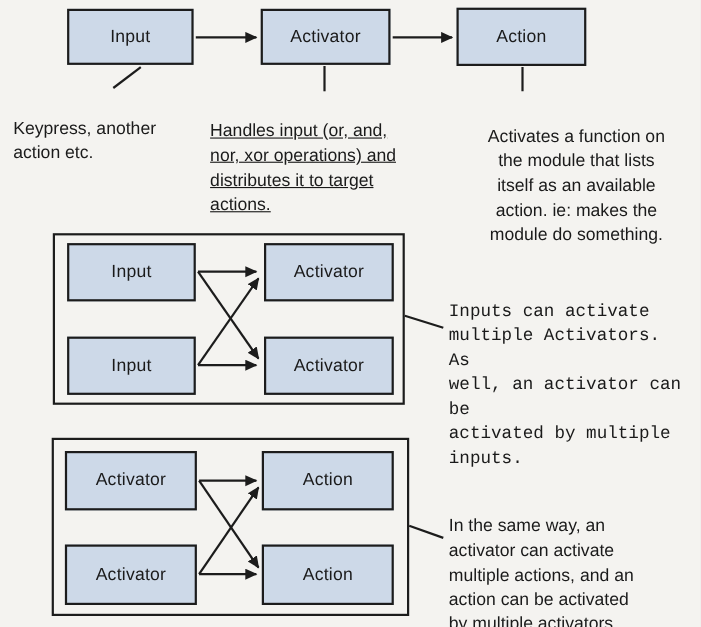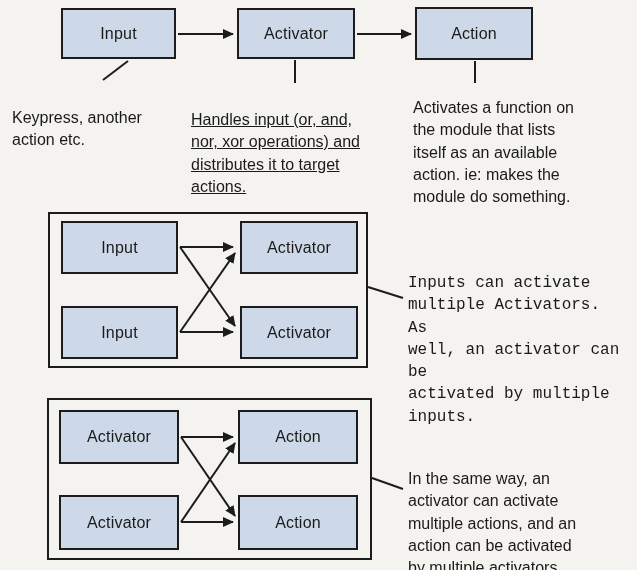--- a/index.html
+++ b/index.html
@@ -40,21 +40,21 @@
     line-height:22.3px;
     white-space:pre-line;
     margin-top:20px;
   }
   
   .n-input1   {left:61px; top:8px;  width:115px;height:51px;}
   .n-activator1{left:237px;top:8px; width:118px;height:51px;}
   .n-action1  {left:415px;top:7px;  width:118px;height:53px;}
   .cap-input    {left:12px; top:87px; width:172px;}
   .cap-activator{left:191px;top:89px;width:222px;text-decoration:underline;}
-  .cap-action   {left:413px;top:77px;width:222px;}
+  .cap-action   {left:413px;top:94px;width:222px;text-align:center;}
   
   .g-fanout1 {left:48px;top:212px;width:320px;height:156px;}
   .f1-in-top {left:61px; top:221px;width:117px;height:53px;}
   .f1-in-bot {left:61px; top:306px;width:117px;height:53px;}
   .f1-act-top{left:240px;top:221px;width:118px;height:53px;}
   .f1-act-bot{left:240px;top:306px;width:118px;height:53px;}
   .cap-fanout1{left:408px;top:252px;width:214px;font-family:Liberation Mono, monospace;}
   
   .g-fanout2 {left:47px;top:398px;width:325px;height:162px;}
   .f2-act-top{left:59px; top:410px;width:120px;height:54px;}

